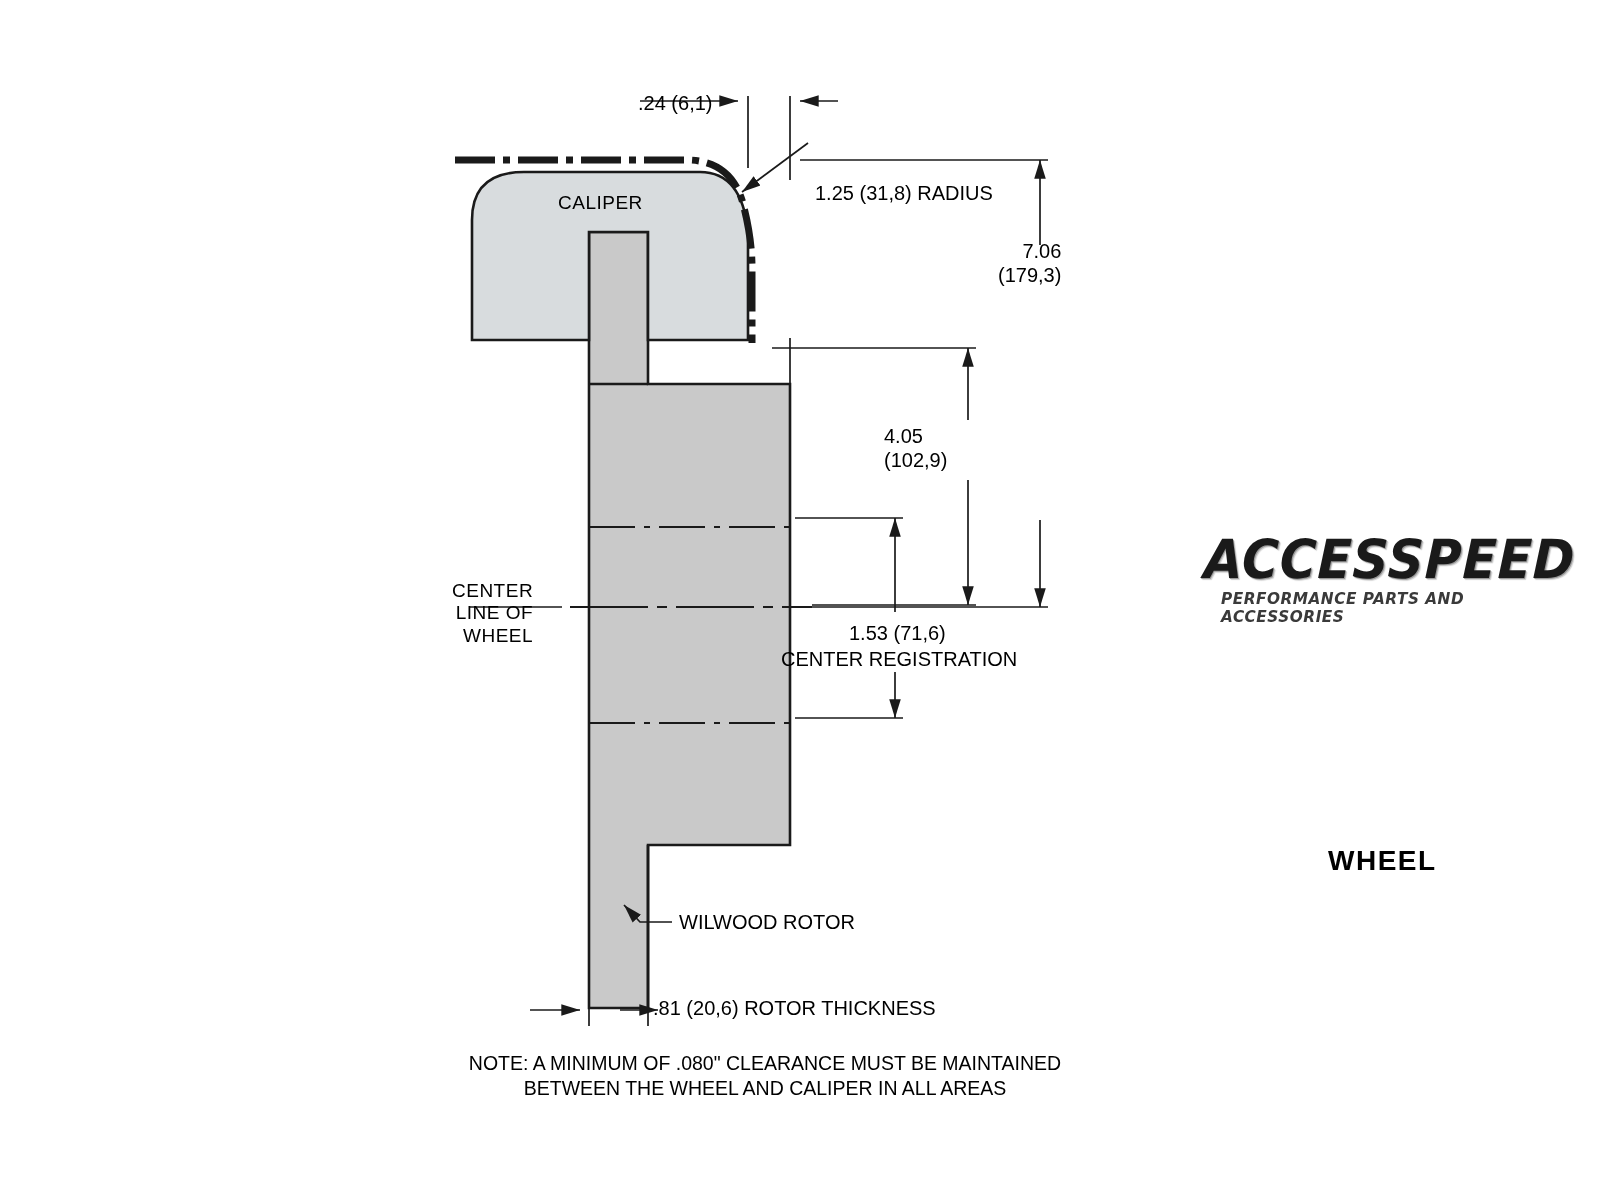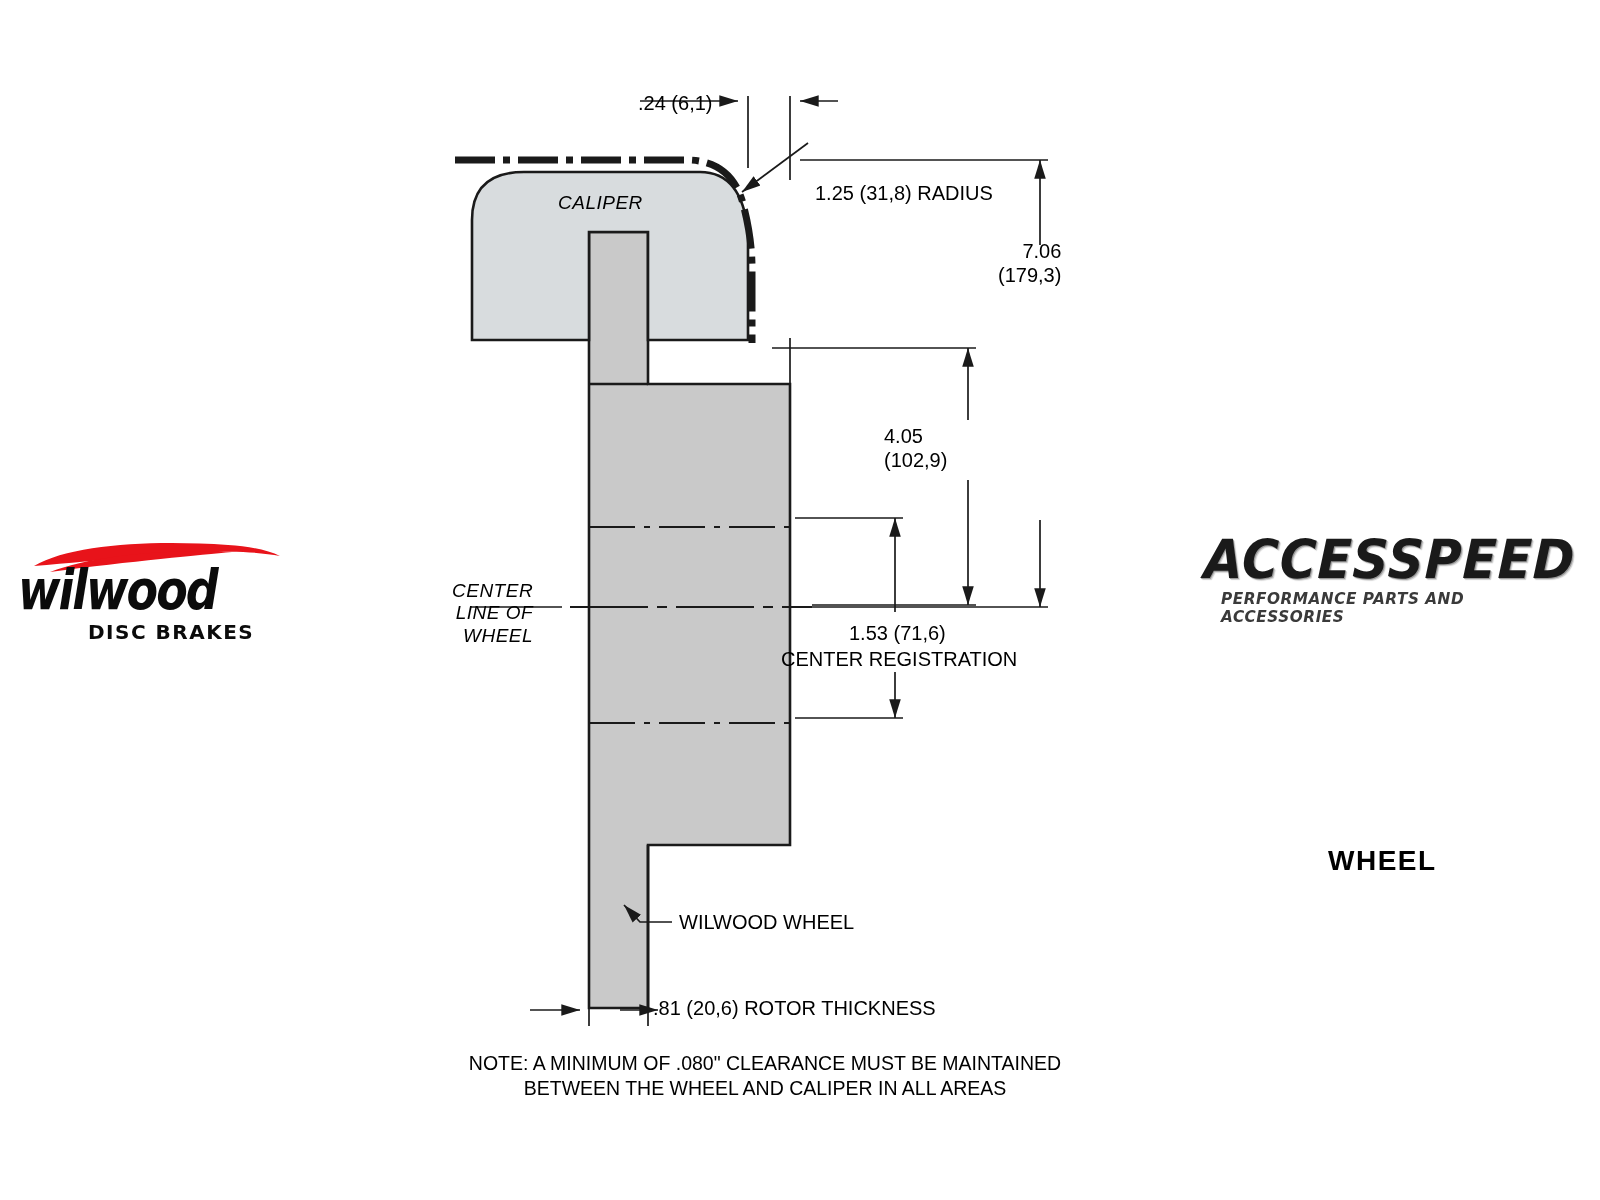--- a/index.html
+++ b/index.html
@@ -114,21 +114,21 @@
     position: absolute;
     left: 1328px;
     top: 845px;
     font-family: "Liberation Sans", sans-serif;
     font-weight: bold;
     font-size: 28px;
     letter-spacing: 1.5px;
     color: #000;
   }
 
-  .t-cap { font-size: 19px; letter-spacing: 0.5px; font-style: italic; }
+  .t-cap { font-size: 19px; letter-spacing: 0.5px; }
   .t-dim { font-size: 20px; }
   .t-note { font-size: 19.5px; text-align: center; }
 </style>
 </head>
 <body>
 
 <div class="stage">
 
   <svg class="draw" viewBox="0 0 1600 1200">
     <defs>
@@ -226,35 +226,27 @@
 (102,9)</div>
 
   <div class="lbl t-cap" style="left:452px; top:580px; text-align:right;">CENTER
 LINE OF
 WHEEL</div>
 
   <div class="lbl t-dim" style="left:849px; top:622px;">1.53 (71,6)</div>
 
   <div class="lbl t-dim" style="left:781px; top:648px;">CENTER REGISTRATION</div>
 
-  <div class="lbl t-dim" style="left:679px; top:911px;">WILWOOD WHEEL</div>
+  <div class="lbl t-dim" style="left:679px; top:911px;">WILWOOD ROTOR</div>
 
   <div class="lbl t-dim" style="left:653px; top:997px;">.81 (20,6) ROTOR THICKNESS</div>
 
   <div class="lbl t-note" style="left:456px; top:1052px; width:618px;">NOTE: A MINIMUM OF .080" CLEARANCE MUST BE MAINTAINED</div>
   <div class="lbl t-note" style="left:456px; top:1077px; width:618px;text-align:center;">BETWEEN THE WHEEL AND CALIPER IN ALL AREAS</div>
 
-  <div class="wilwood-logo">
-    <svg class="wilwood-swoosh" viewBox="0 0 250 34">
-      <path d="M2,26 C40,4 120,0 196,5 C216,6 236,10 248,16 C232,13 208,11 186,12 C140,14 70,20 2,26 Z" fill="#e8131a"></path>
-      <path d="M18,32 C60,16 130,9 200,12 C170,15 100,21 18,32 Z" fill="#e8131a"></path>
-    </svg>
-    <div class="wilwood-word">wilwood</div>
-    <div class="wilwood-sub">DISC BRAKES</div>
-  </div>
 
   <div class="accesspeed-logo">
     <div class="ap-word">ACCESSPEED</div>
     <div class="ap-sub">PERFORMANCE PARTS AND ACCESSORIES</div>
   </div>
 
   <div class="rear-label">WHEEL</div>
 
 </div>
 

